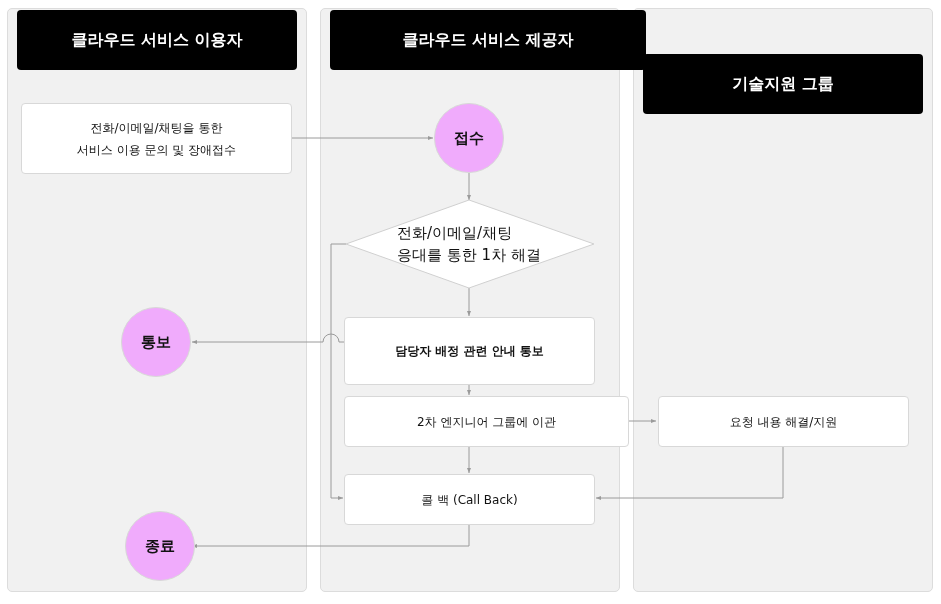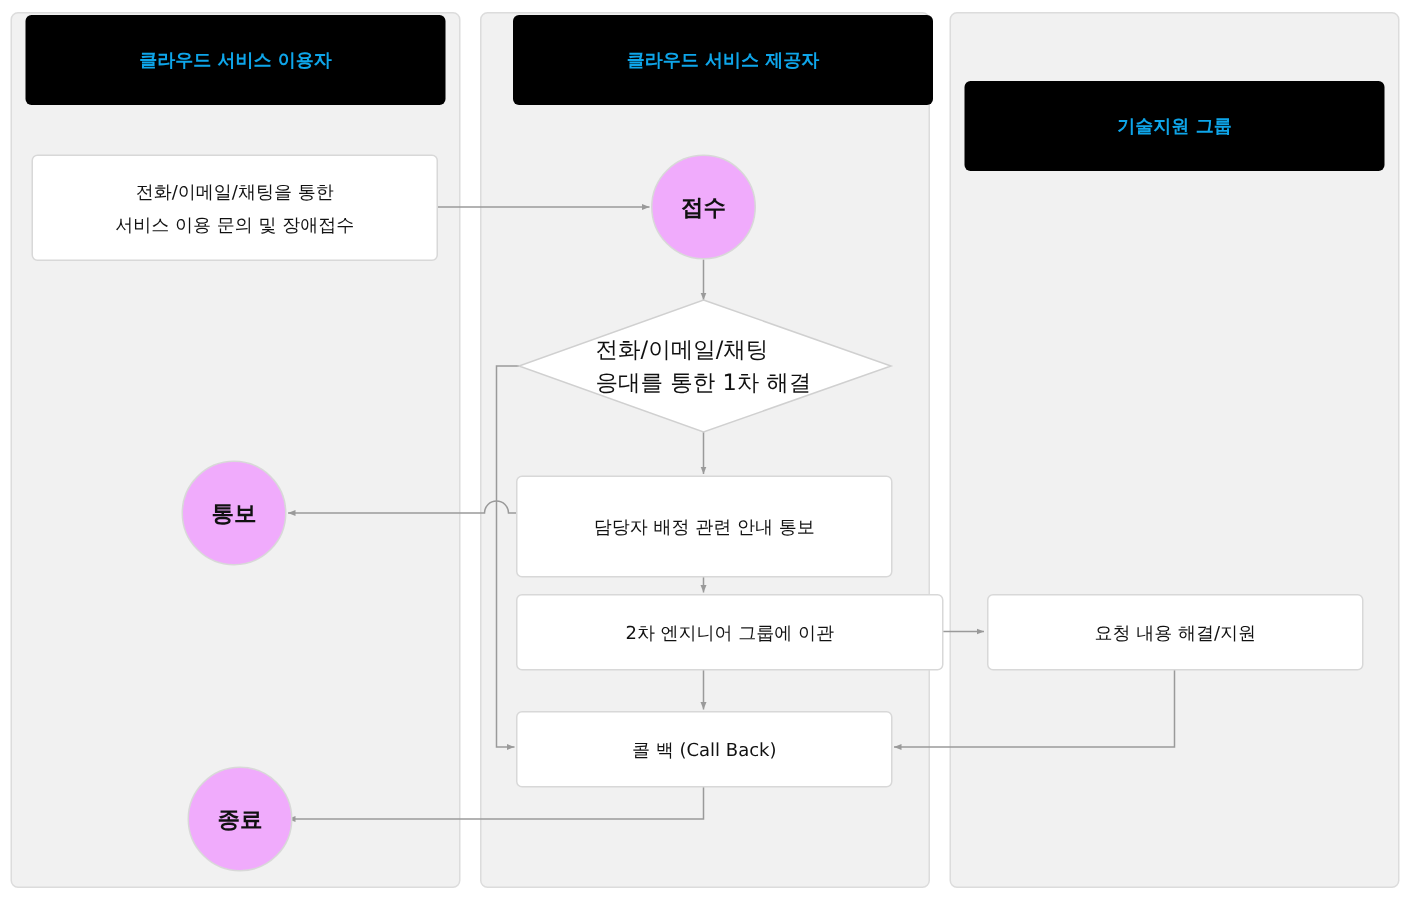--- a/index.html
+++ b/index.html
@@ -1,42 +1,42 @@
 <!DOCTYPE html>
 <html><head>
   <meta charset="utf-8">
   <style>
     html, body { margin: 0; padding: 0; background: #ffffff; }
     body { width: 941px; height: 604px; position: relative; overflow: hidden;
            font-family: "DejaVu Sans", "Liberation Sans", sans-serif; color: #111; }
     .lane { position: absolute; top: 8px; height: 584px; background: #f1f1f1;
             border: 1px solid #dcdcdc; border-radius: 5px; box-sizing: border-box; }
-    .lane-header { position: absolute; top: 10px; height: 60px; background: #000; color: #0ea5e9;
+    .lane-header { position: absolute; top: 10px; height: 60px; background: #000; color: #ffffff;
                    border-radius: 4px; display: flex; align-items: center; justify-content: center;
-                   font-weight: bold; font-size: 12px; }
+                   font-weight: bold; font-size: 16px; }
     .box { position: absolute; background: #fff; border: 1px solid #d8d8d8; border-radius: 4px;
            box-sizing: border-box; display: flex; align-items: center; justify-content: center;
            text-align: center; font-size: 12px; line-height: 22px; }
     .circle { position: absolute; width: 70px; height: 70px; border-radius: 50%; background: #f0abfc;
               border: 1px solid #d8d8d8; box-sizing: border-box; display: flex; align-items: center;
               justify-content: center; font-size: 15px; font-weight: bold; }
     .diamond-text { position: absolute; display: flex; align-items: center; justify-content: center;
                     text-align: left; font-size: 15px; line-height: 22px; }
     svg.conn { position: absolute; left: 0; top: 0; width: 941px; height: 604px; pointer-events: none; }
     .ml { white-space: pre-line; }
   </style>
 </head>
 <body>
 
 <div class="lane" style="left:7px; width:300px;"></div>
 <div class="lane" style="left:320px; width:300px;"></div>
 <div class="lane" style="left:633px; width:300px;"></div>
 
 <div class="lane-header" style="left:17px; width:280px;">클라우드 서비스 이용자</div>
-<div class="lane-header" style="left:330px; width:280px;margin-left:12px;">클라우드 서비스 제공자</div>
+<div class="lane-header" style="left:330px; width:316px;">클라우드 서비스 제공자</div>
 <div class="lane-header" style="left:643px; width:280px;margin-top:44px;">기술지원 그룹</div>
 
 <svg class="conn" viewBox="0 0 941 604">
   <defs>
     <marker id="arr" markerWidth="6" markerHeight="6" refX="5" refY="3" orient="auto">
       <path d="M0,1 L5,3 L0,5 z" fill="#9a9a9a"></path>
     </marker>
   </defs>
   <g fill="none" stroke="#9a9a9a" stroke-width="1">
 
@@ -65,21 +65,21 @@
 </svg>
 
 <div class="box ml" style="left:21px; top:103px; width:271px; height:71px;">전화/이메일/채팅을 통한
 서비스 이용 문의 및 장애접수</div>
 
 <div class="circle" style="left:434px; top:103px;">접수</div>
 
 <div class="diamond-text ml" style="left:370px; top:220px; width:198px; height:48px;">전화/이메일/채팅
 응대를 통한 1차 해결</div>
 
-<div class="box" style="left:344px; top:317px; width:251px; height:68px;">담당자 배정 관련 안내 통보</div>
+<div class="box" style="left:344px; top:317px; width:251px; height:68px;font-weight:bold;">담당자 배정 관련 안내 통보</div>
 
 <div class="box" style="left:344px; top:396px; width:285px; height:51px;">2차 엔지니어 그룹에 이관</div>
 
 <div class="box" style="left:344px; top:474px; width:251px; height:51px;">콜 백 (Call Back)</div>
 
 <div class="box" style="left:658px; top:396px; width:251px; height:51px;">요청 내용 해결/지원</div>
 
 <div class="circle" style="left:121px; top:307px;">통보</div>
 
 <div class="circle" style="left:125px; top:511px;">종료</div>

